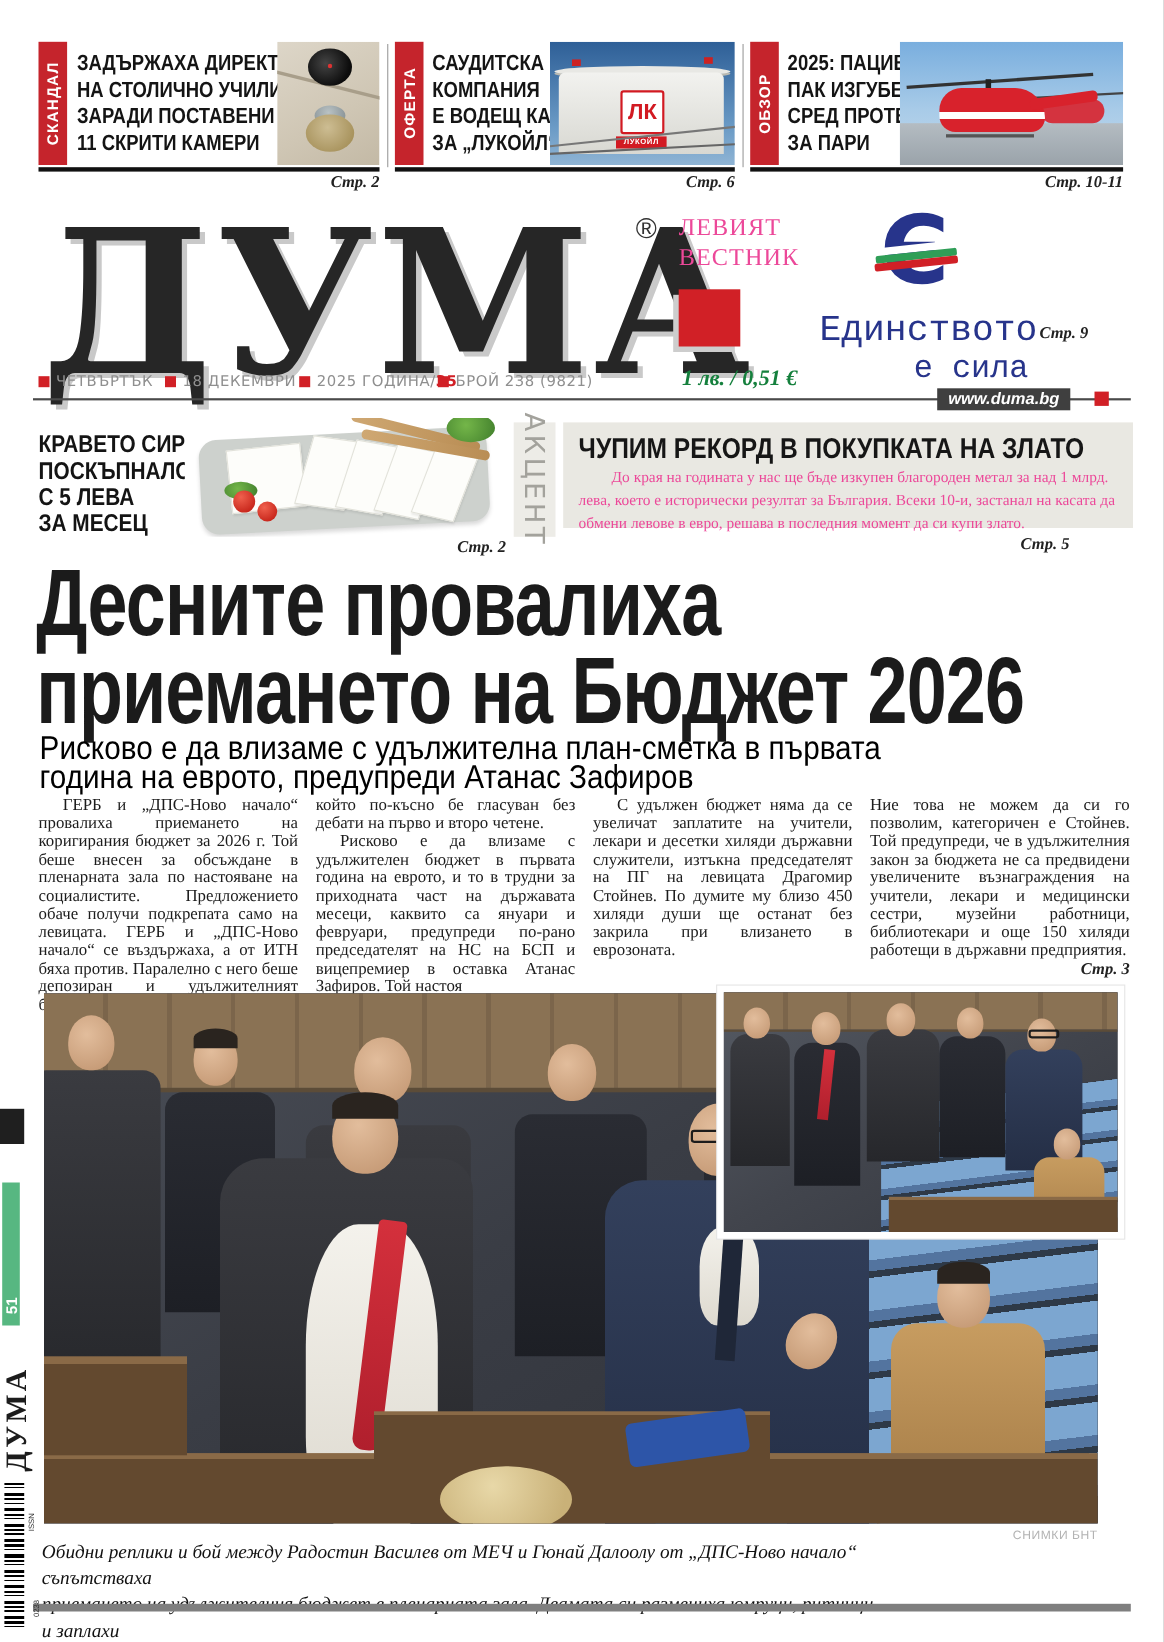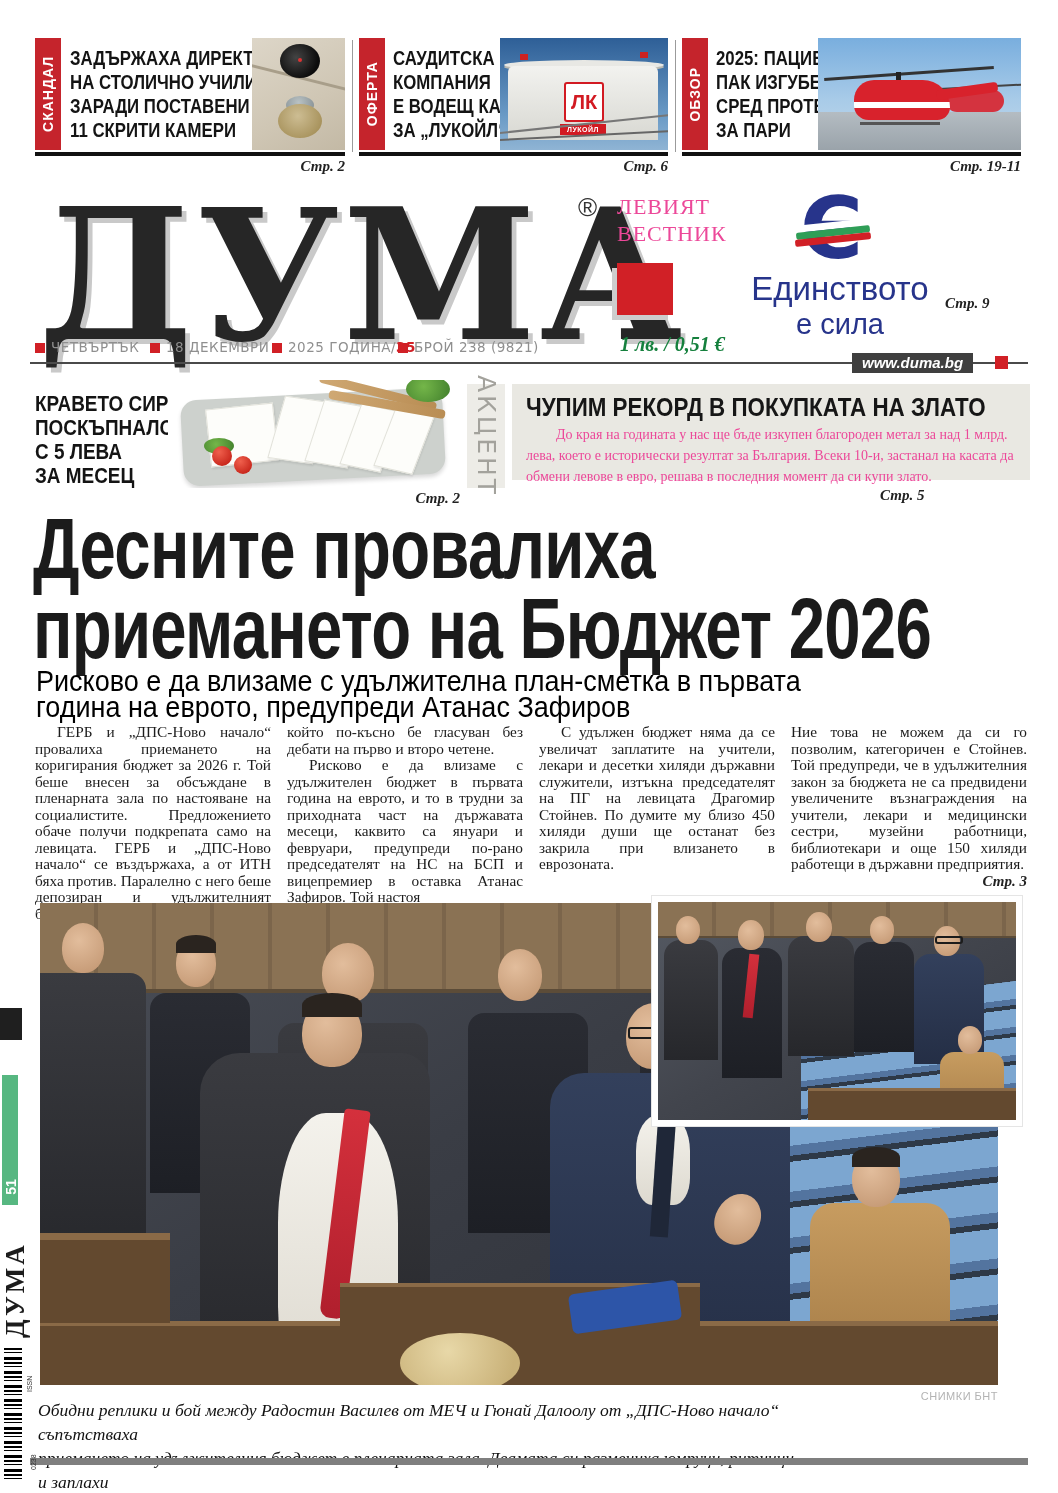--- a/index.html
+++ b/index.html
@@ -46,21 +46,21 @@
   .heli-skid{position:absolute;left:42px;top:84px;width:80px;height:3px;background:#555;}
   .heli2{position:absolute;left:128px;top:52px;width:58px;height:22px;background:#d8222c;border-radius:12px;opacity:.9;}
   .heli2r{position:absolute;left:112px;top:48px;width:92px;height:2px;background:#444;transform:rotate(-3deg);}
 
   
   .duma-logo{font-family:"DejaVu Serif","Liberation Serif",serif;font-weight:bold;font-size:182px;line-height:150px;color:#262626;letter-spacing:4px;text-shadow:5px 5px 0 #c9c9c9;transform:scaleX(.96);transform-origin:0 0;}
   .tagline{font-family:"Liberation Serif",serif;font-size:22px;letter-spacing:1px;color:#ec4899;line-height:27px;}
   .red-sq{background:#d12026;box-shadow:-5px 5px 0 #cdcdcd;}
   .bsp-emblem{font-family:"DejaVu Sans",sans-serif;font-weight:bold;font-size:86px;line-height:80px;color:#27348b;}
   .flagband{position:absolute;border-radius:2px;}
-  .bsp-text{font-family:Liberation Sans, sans-serif;color:#27348b;text-align:center;}
+  .bsp-text{font-family:Liberation Mono, monospace;color:#27348b;text-align:right;margin-top:12px;}
   .dateline{font-family:"DejaVu Sans",sans-serif;font-size:13.5px;color:#8f8f8f;letter-spacing:.5px;}
   .dl-sq{display:inline-block;width:10px;height:10px;background:#d12026;margin-right:6px;vertical-align:-1px;}
   .price{font-family:"Liberation Serif",serif;font-style:italic;font-weight:bold;font-size:20px;color:#15803d;}
   .wwwbox{background:#3f3f3f;color:#fff;font-style:italic;font-weight:bold;font-size:15px;padding:1px 10px 2px;}
   .hline{background:#4a4a4a;}
 
   
   .accent-title{font-weight:bold;font-size:22px;line-height:24px;color:#141414;}
   .akcent-box{background:#edece7;display:flex;align-items:center;justify-content:center;}
   .akcent-box span{writing-mode:vertical-rl;font-size:25px;color:#a3a29c;letter-spacing:3px;font-family:"DejaVu Sans",sans-serif;}
@@ -174,21 +174,21 @@
     <div class="heli-pad"></div>
     <div class="heli2r"></div>
     <div class="heli2"></div>
     <div class="heli-rotor"></div>
     <div class="heli-mast"></div>
     <div class="heli-body"></div>
     <div class="heli-tail"></div>
     <div class="heli-skid"></div>
   </div>
   <div class="abs teaser-rule" style="left:682px;top:152px;width:339px;"></div>
-  <div class="abs pageref" style="left:682px;top:158px;width:339px;text-align:right;">Стр. 19-11</div>
+  <div class="abs pageref" style="left:682px;top:158px;width:339px;text-align:right;">Стр. 10-11</div>
 
   <div class="abs duma-logo" style="left:38px;top:200px;">ДУМА</div>
   <div class="abs" style="left:578px;top:192px;font-size:26px;color:#333;">®</div>
   <div class="abs tagline" style="left:617px;top:193px;">
     <span>ЛЕВИЯТ</span><br>
     <span>ВЕСТНИК</span>
   </div>
   <div class="abs red-sq" style="left:617px;top:263px;width:56px;height:52px;"></div>
 
   <div class="abs bsp-emblem" style="left:800px;top:188px;">Є</div>
@@ -233,21 +233,21 @@
   </div>
   <div class="abs pageref" style="left:168px;top:490px;width:292px;text-align:right;">Стр. 2</div>
 
   <div class="abs akcent-box" style="left:467px;top:384px;width:38px;height:104px;">
       <span>АКЦЕНТ</span>
     </div>
 
   <div class="abs gold-box" style="left:512px;top:384px;width:518px;height:96px;"></div>
   <div class="abs gold-title" style="left:526px;top:392px;"><span class="cond" style="--sx:.86">ЧУПИМ РЕКОРД В ПОКУПКАТА НА ЗЛАТО</span></div>
   <div class="abs gold-text" style="left:526px;top:424px;width:492px;">До края на годината у нас ще бъде изкупен благороден метал за над 1 млрд. лева, което е исторически резултат за България. Всеки 10-и, застанал на касата да обмени левове в евро, решава в последния момент да си купи злато.</div>
-  <div class="abs pageref" style="left:880px;top:487px;width:140px;text-align:left;">Стр. 5</div>
+  <div class="abs pageref" style="left:880px;top:487px;width:140px;text-align:center;">Стр. 5</div>
 
   <div class="abs headline" style="left:33px;top:508px;"><span class="cond" style="--sx:.76">Десните провалиха</span></div>
   <div class="abs headline" style="left:33px;top:588px;"><span class="cond" style="--sx:.76">приемането на Бюджет 2026</span></div>
   <div class="abs subhead" style="left:36px;top:668px;">
     <span class="cond" style="--sx:.9">Рисково е да влизаме с удължителна план-сметка в първата</span><br>
     <span class="cond" style="--sx:.9">година на еврото, предупреди Атанас Зафиров</span>
   </div>
 
   <div class="abs bodycol" style="left:35px;top:724px;width:236px;">
     <p class="indent">ГЕРБ и „ДПС-Ново начало“ провалиха приемането на коригирания бюджет за 2026 г. Той беше внесен за обсъждане в пленарната зала по настояване на социалистите. Предложението обаче получи подкрепата само на левицата. ГЕРБ и „ДПС-Ново начало“ се въздържаха, а от ИТН бяха против. Паралелно с него беше депозиран и удължителният бюджет,</p>

